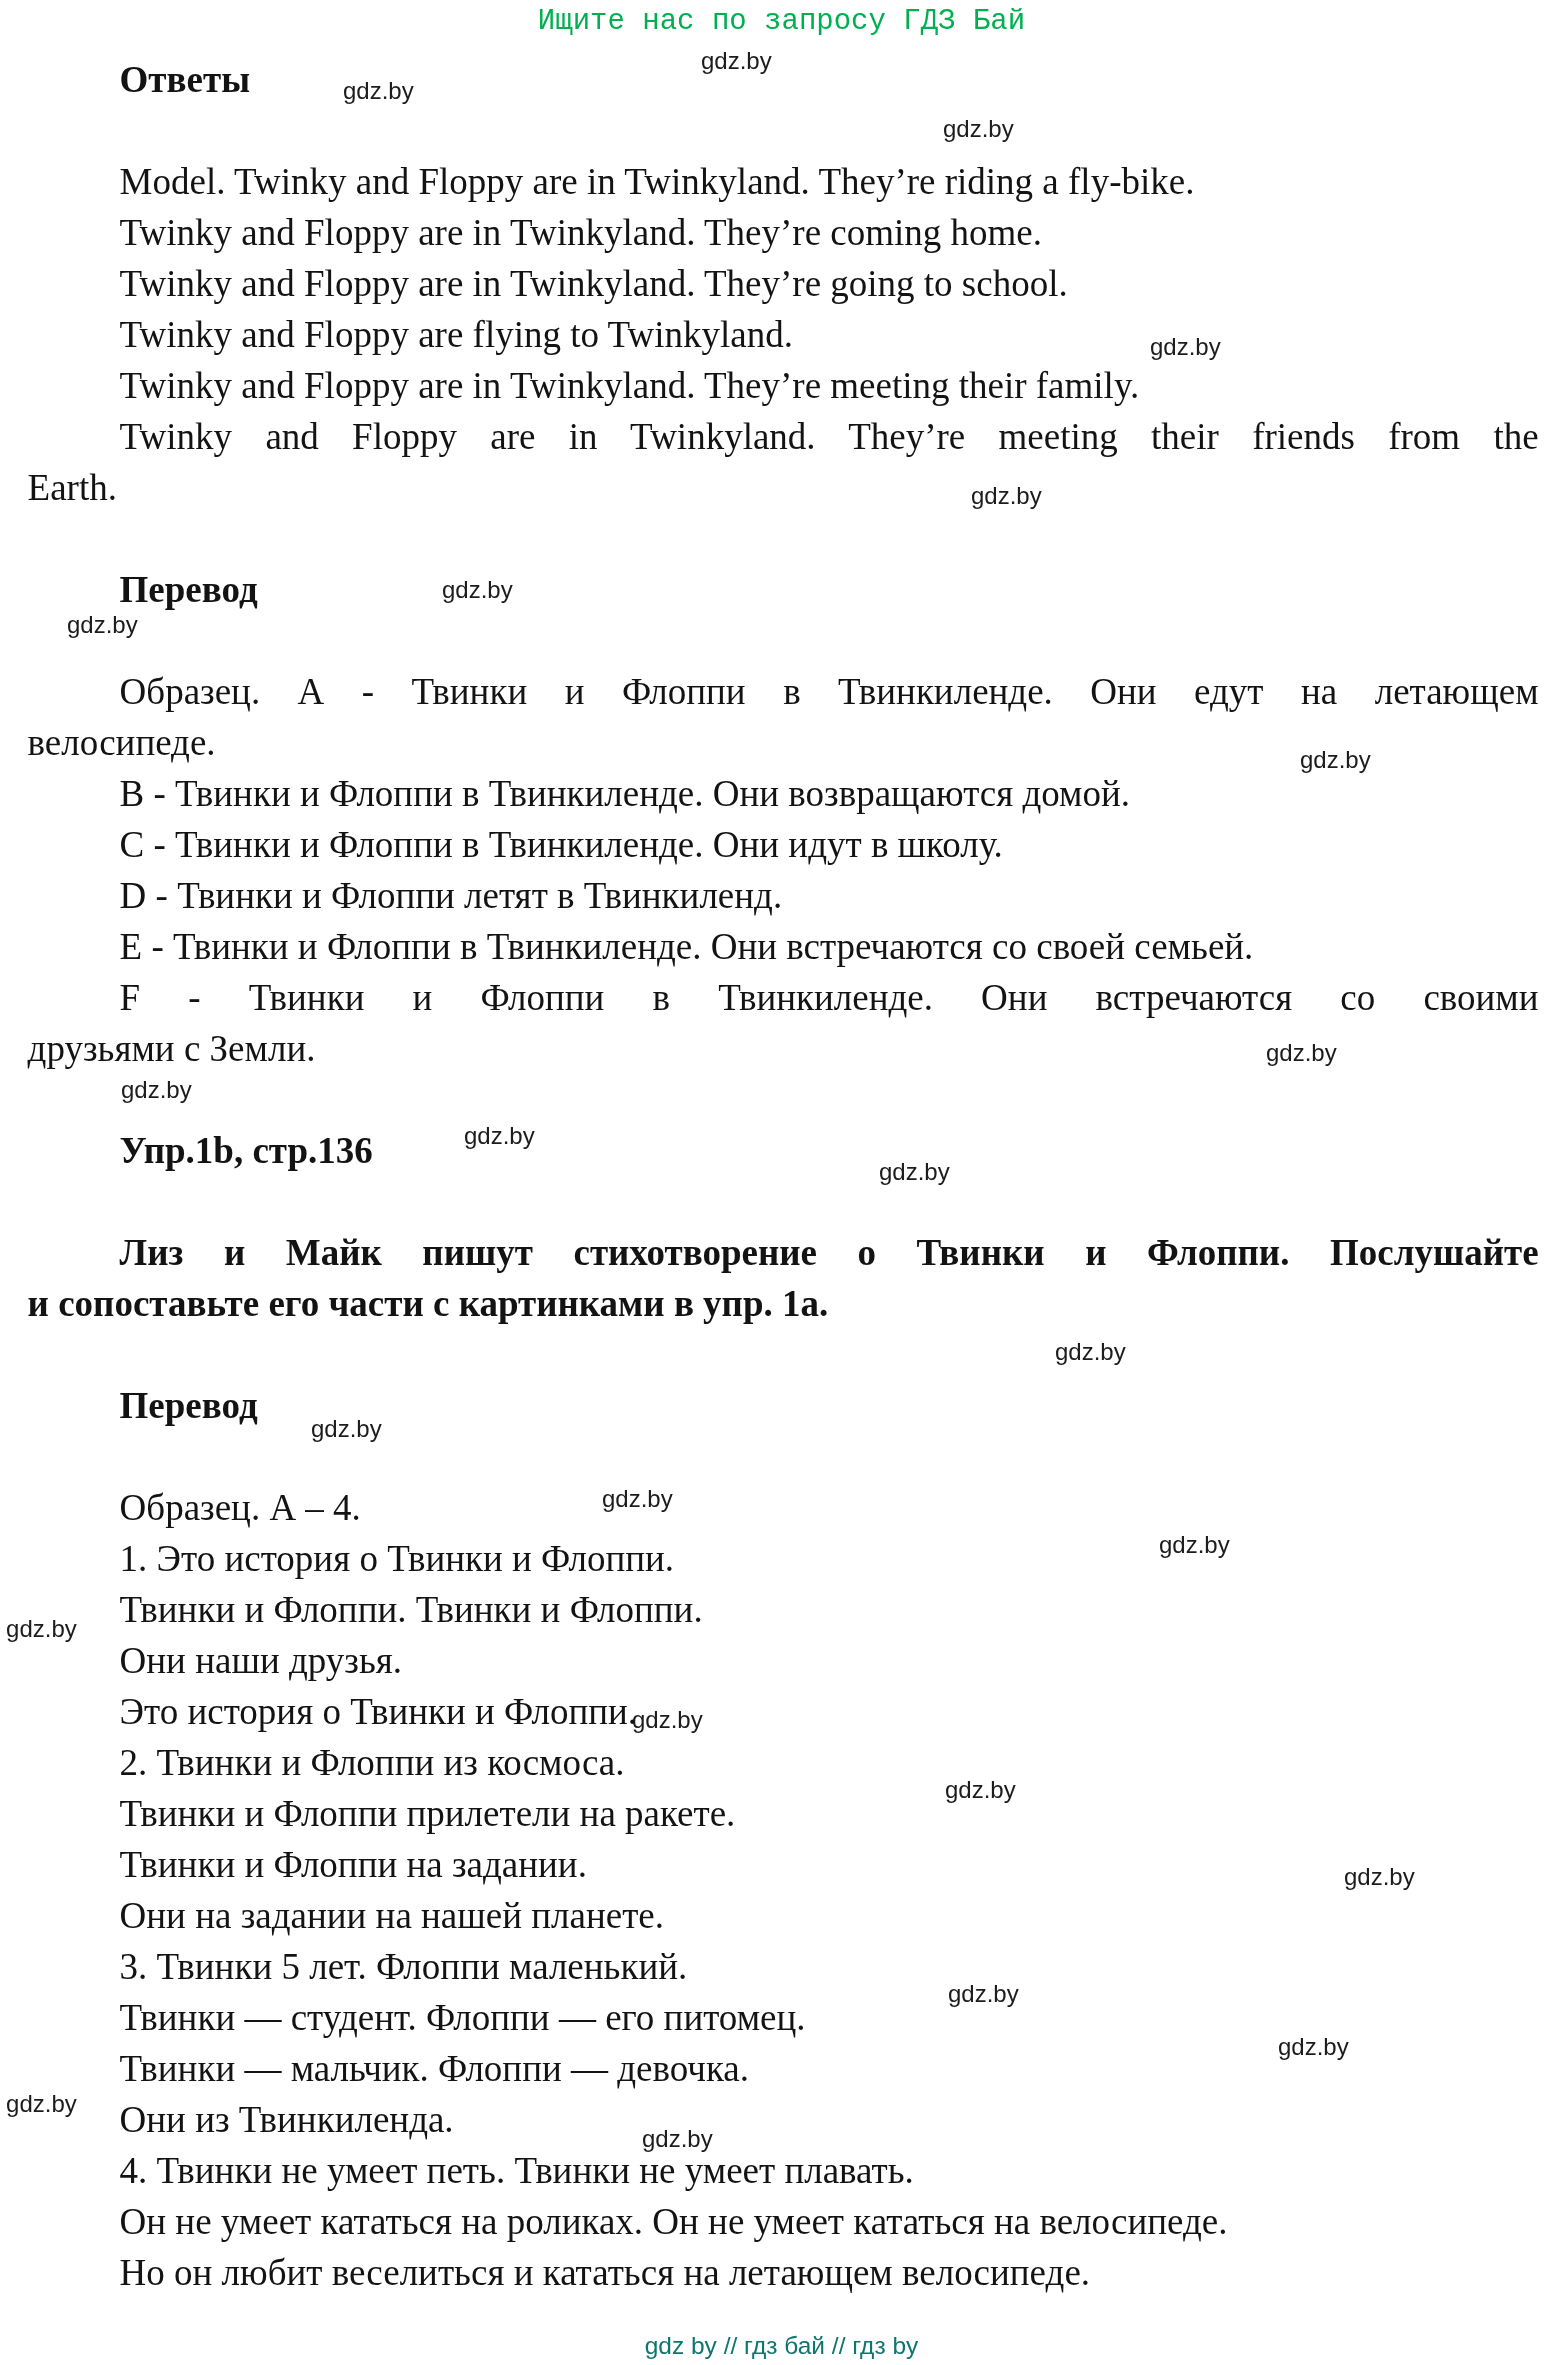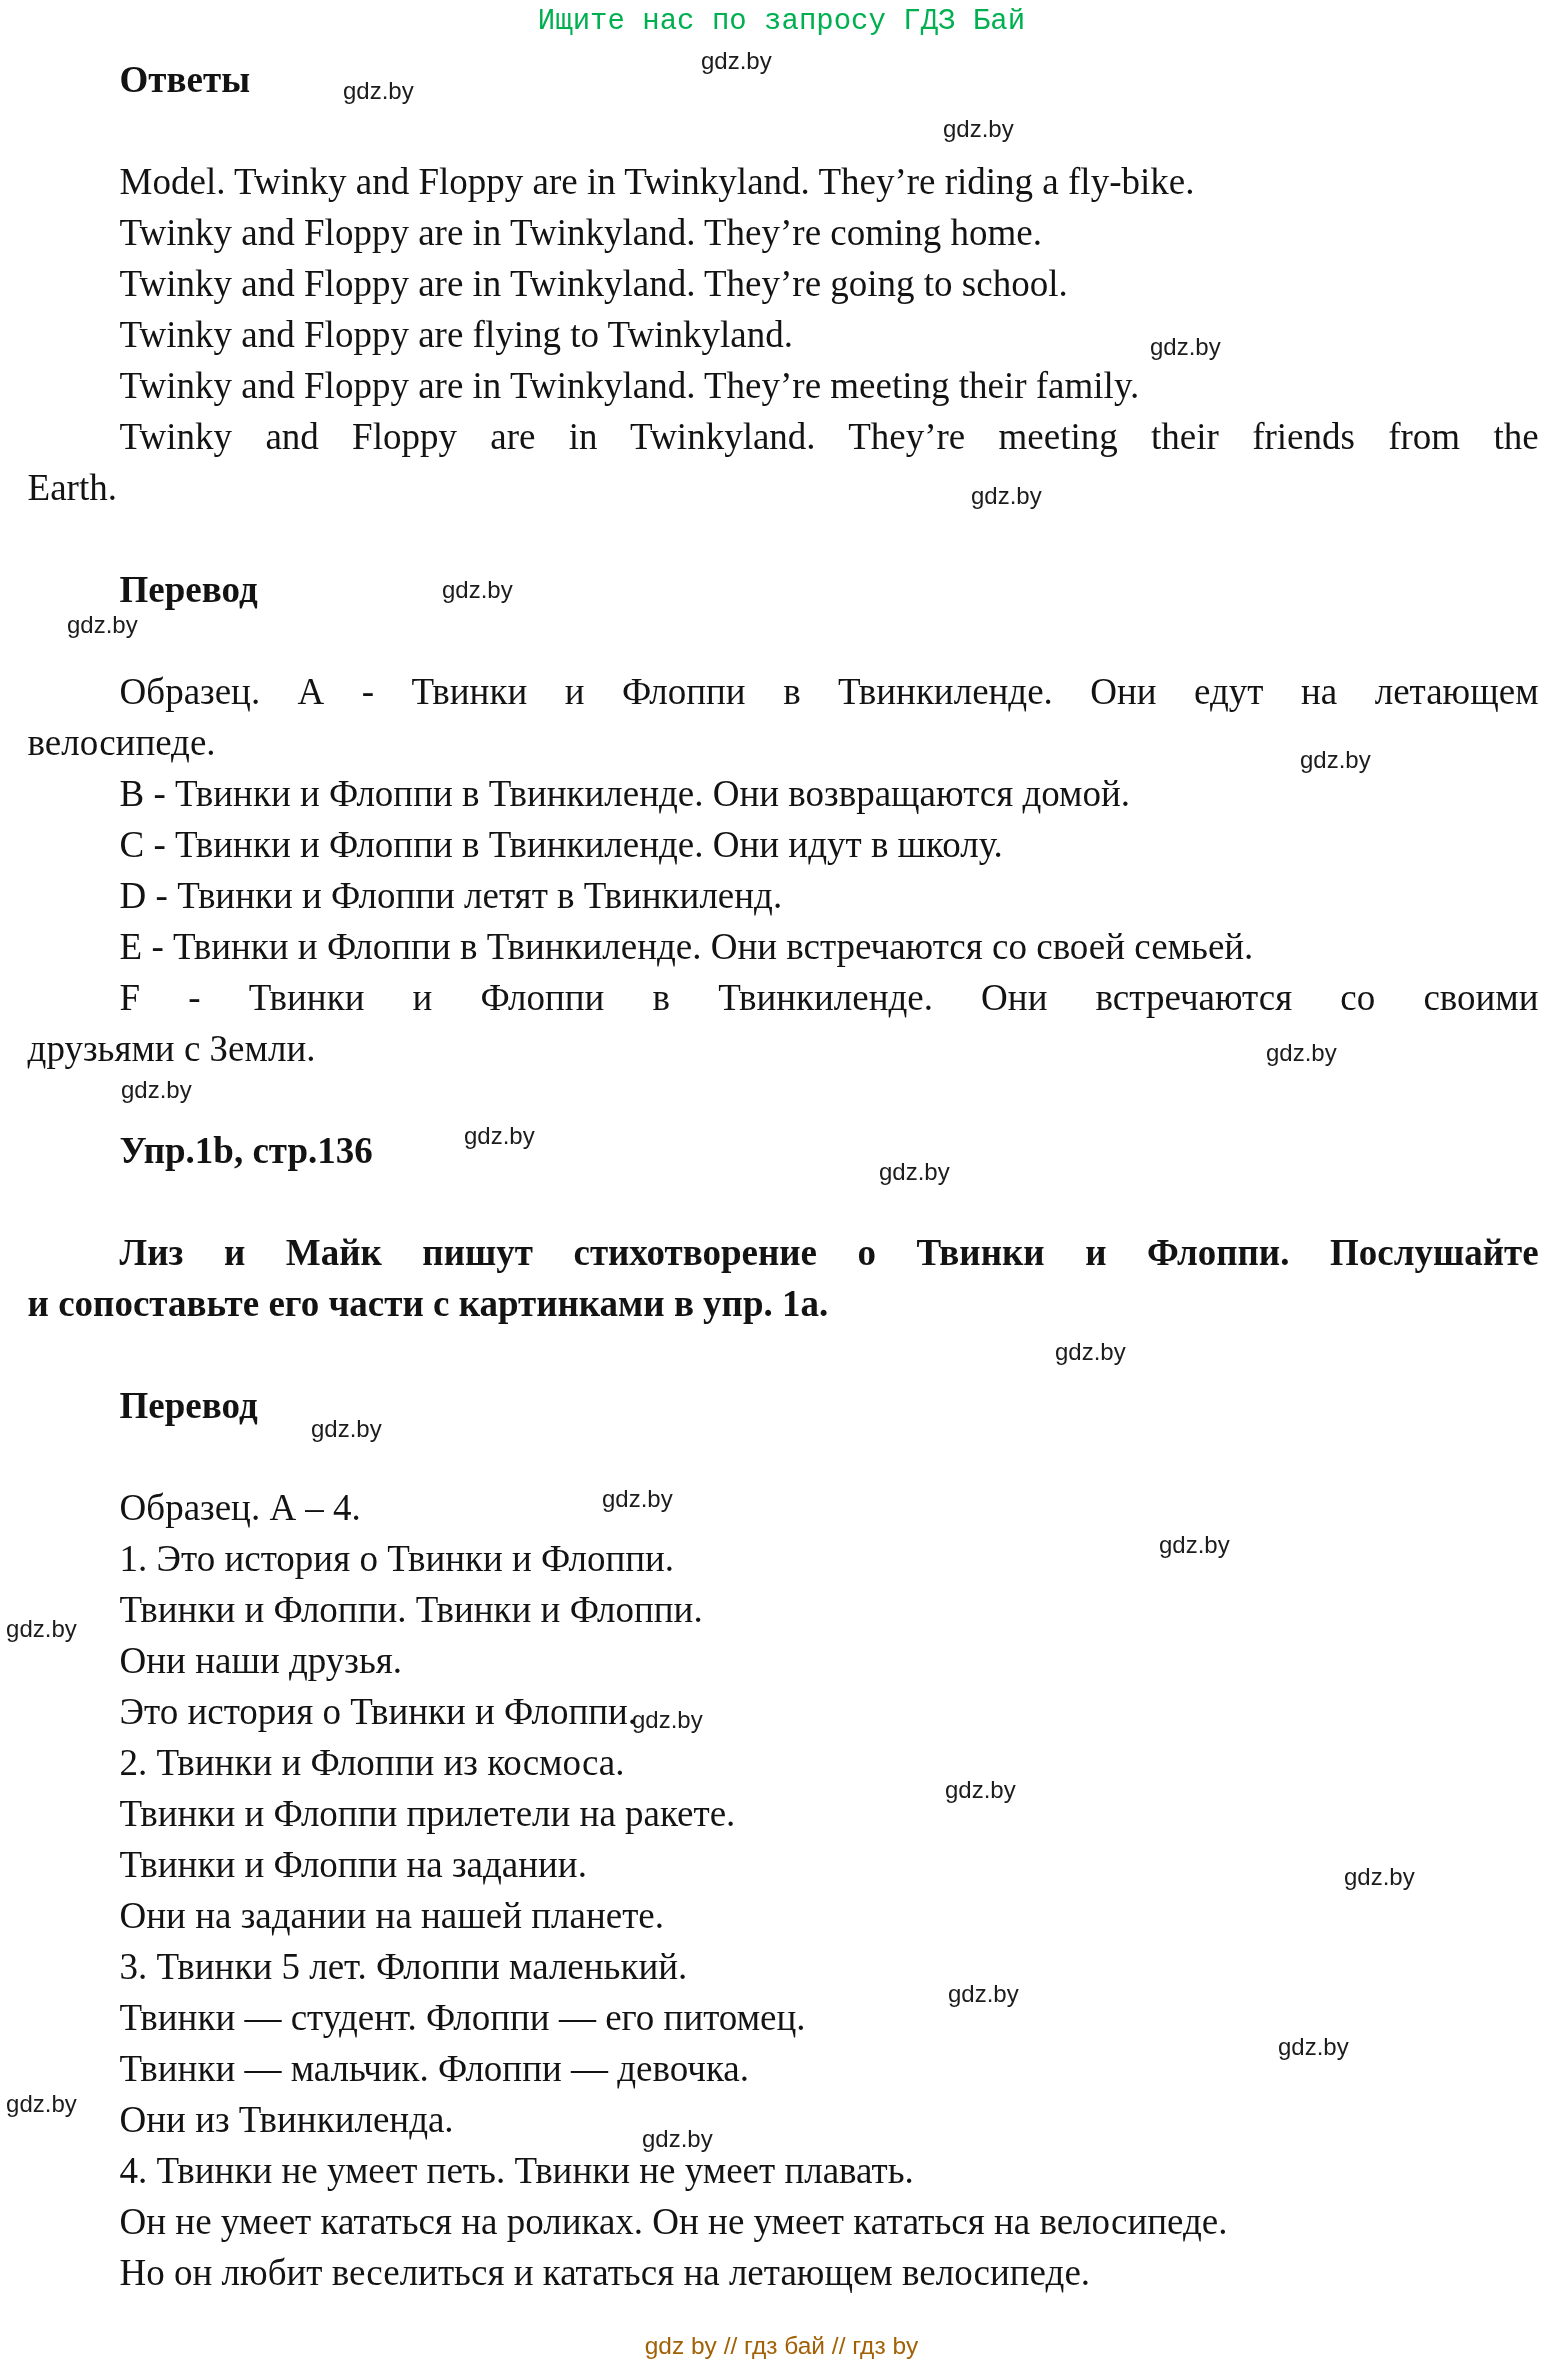--- a/index.html
+++ b/index.html
@@ -131,14 +131,14 @@
     <span class="wm" style="left: 6.1px; top: 1615px; color: rgb(28, 28, 28);">gdz.by</span>
     <span class="wm" style="left: 632px; top: 1706px; color: rgb(28, 28, 28);">gdz.by</span>
     <span class="wm" style="left: 945px; top: 1776px; color: rgb(28, 28, 28);">gdz.by</span>
     <span class="wm" style="left: 1344px; top: 1863px; color: rgb(28, 28, 28);">gdz.by</span>
     <span class="wm" style="left: 948px; top: 1980px; color: rgb(28, 28, 28);">gdz.by</span>
     <span class="wm" style="left: 1278px; top: 2033px; color: rgb(28, 28, 28);">gdz.by</span>
     <span class="wm" style="left: 6.1px; top: 2090px; color: rgb(28, 28, 28);">gdz.by</span>
     <span class="wm" style="left: 642px; top: 2125px; color: rgb(28, 28, 28);">gdz.by</span>
   </div>
 
-<div class="footer" style="color: #a16207;">gdz by  //  гдз бай  //  гдз by</div>
+<div class="footer" style="color: #0f766e;">gdz by  //  гдз бай  //  гдз by</div>
 
 
 </body></html>

